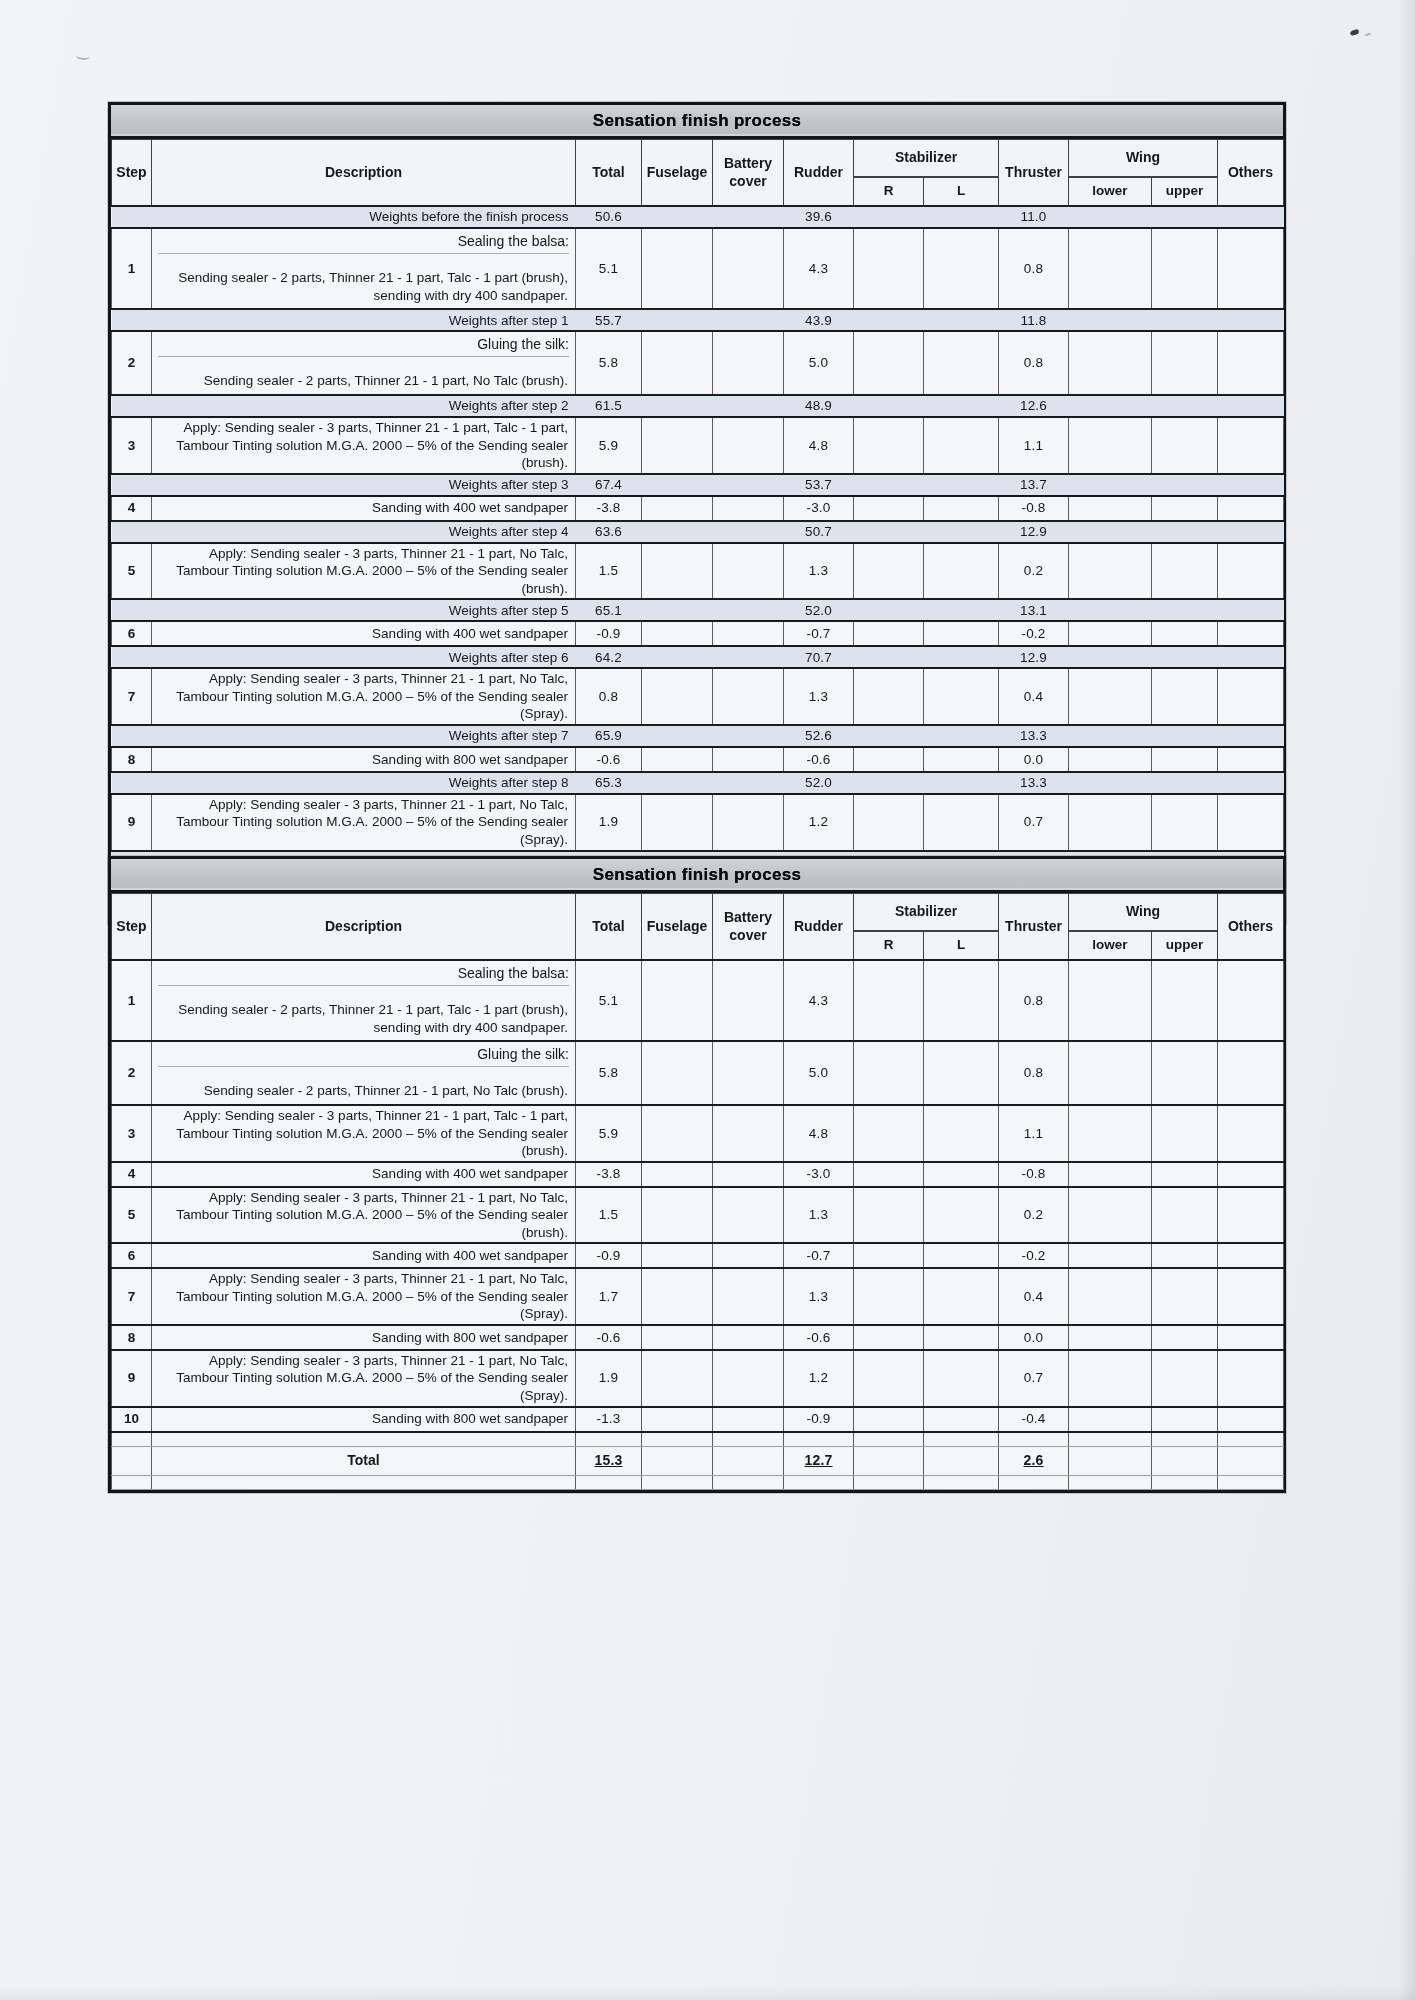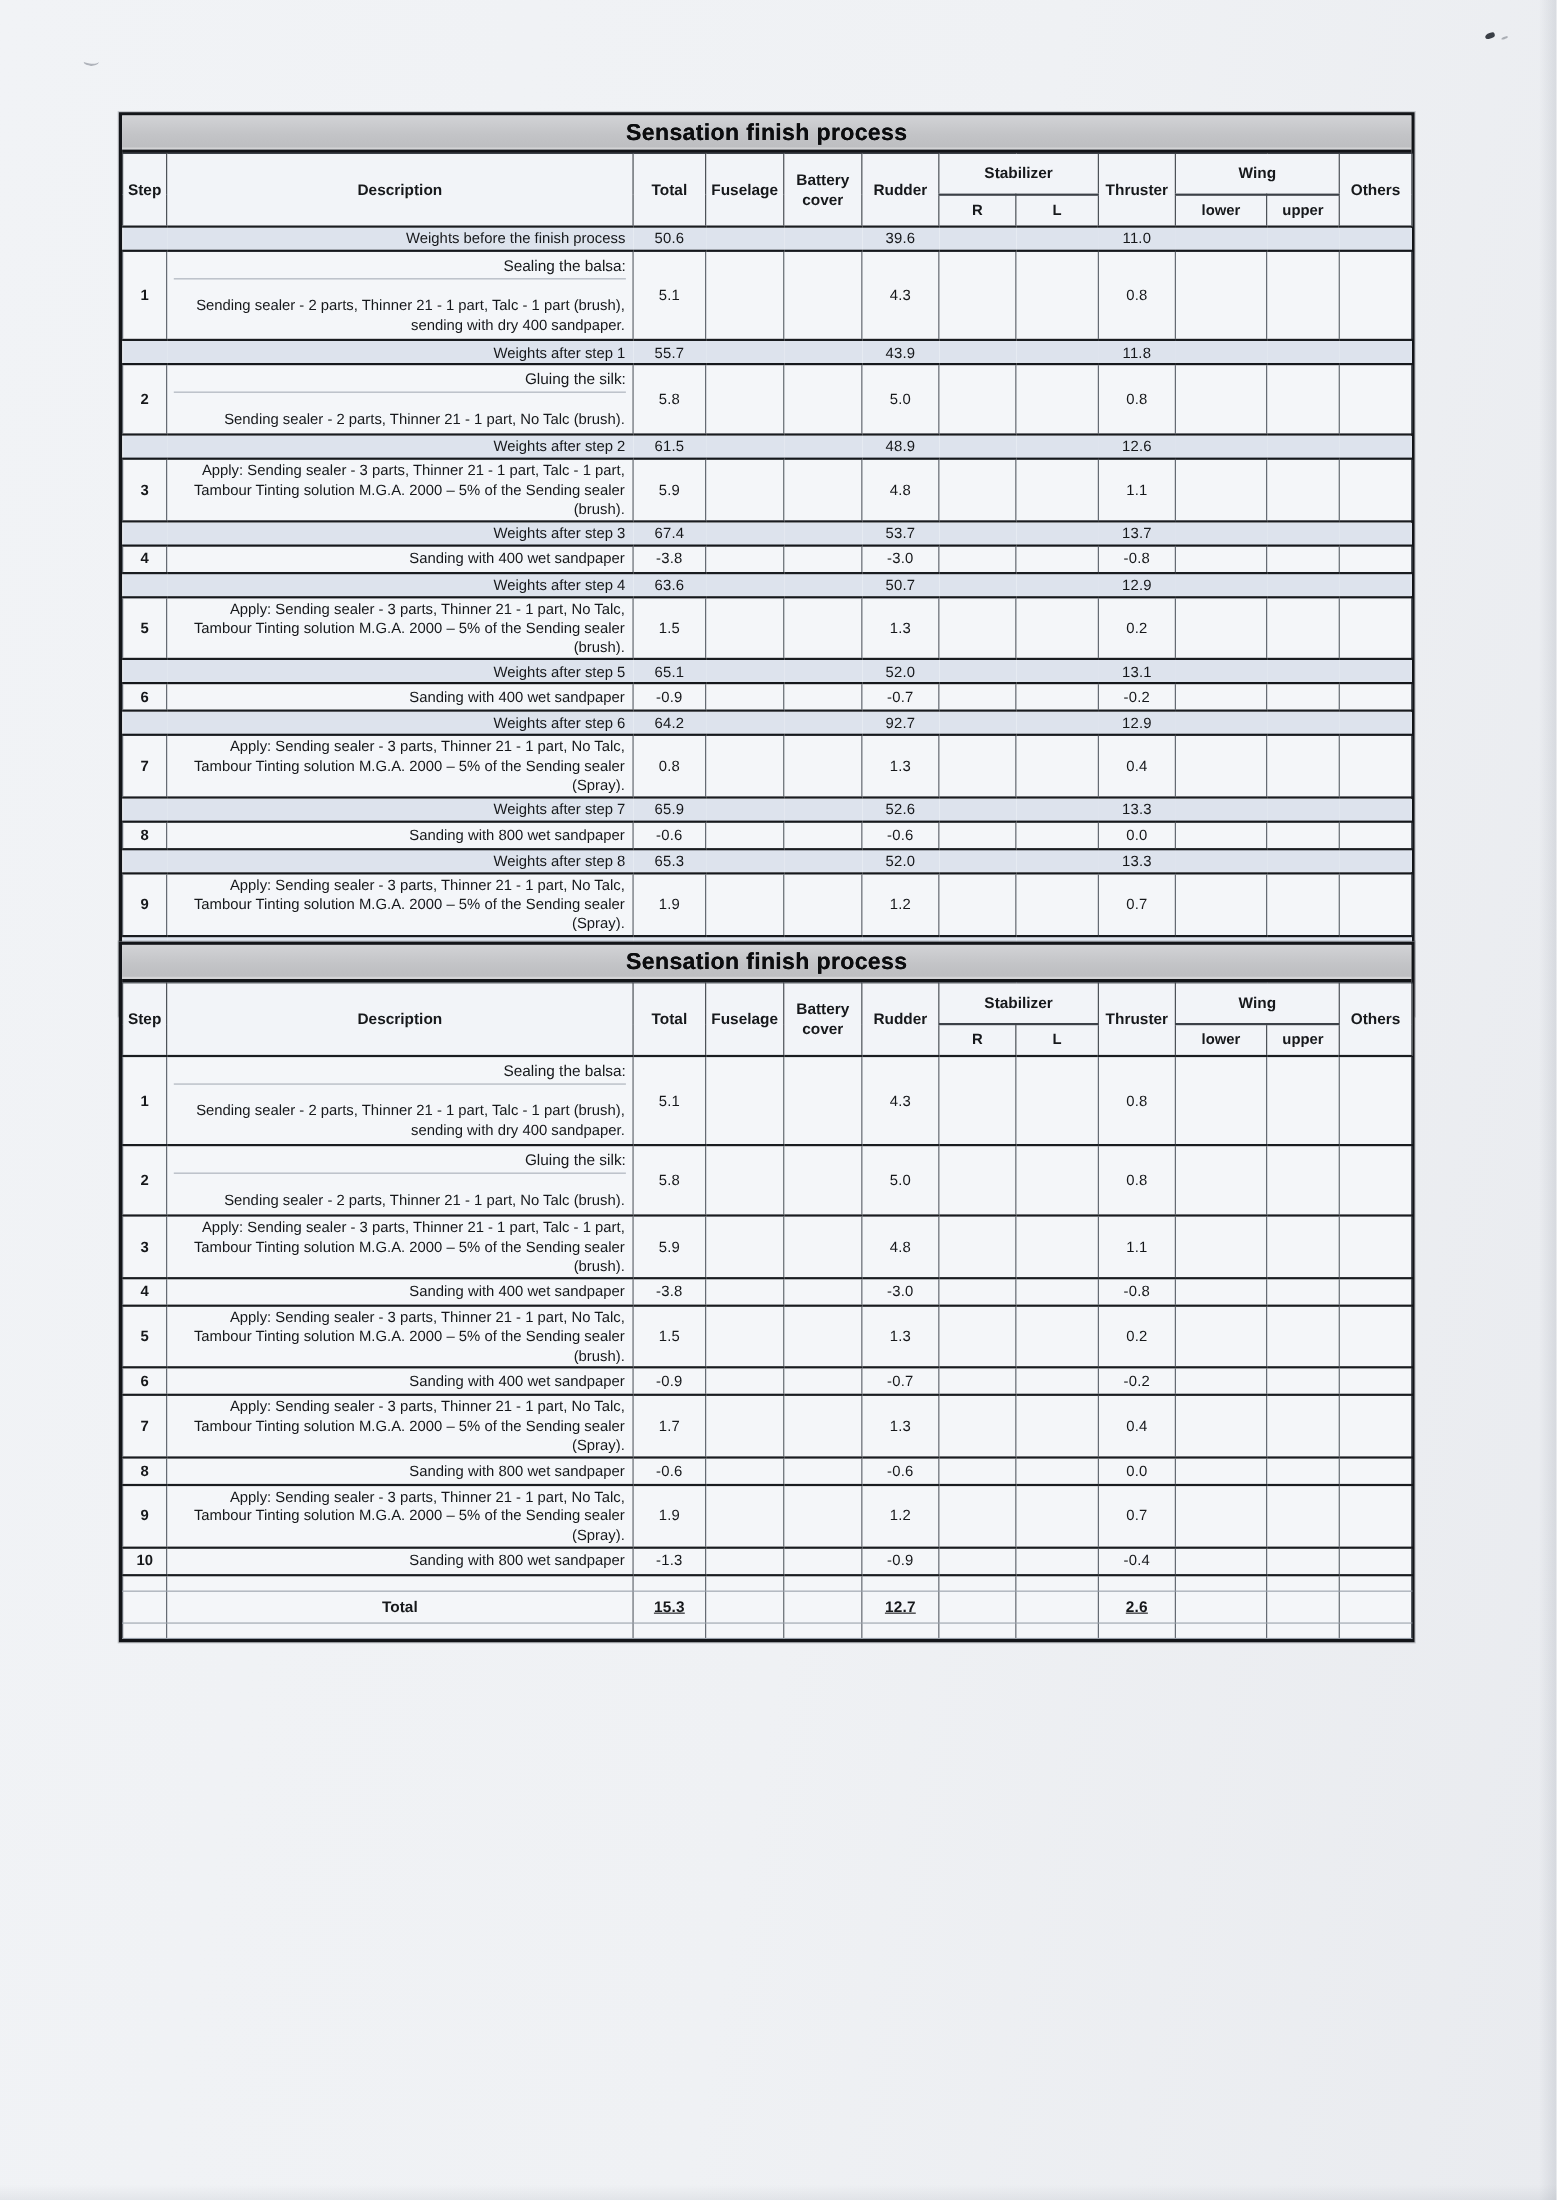--- a/index.html
+++ b/index.html
@@ -20,21 +20,21 @@
 
   .tbl{position:absolute;left:108px;width:1172px;border:3px solid #131519;background:#f4f6f9;
        box-shadow:0 0 0 1px rgba(60,66,76,0.25);}
   #tbl1{top:102px;}
   #tbl2{top:856px;}
 
   .title-band{
     height:31px;display:flex;align-items:center;justify-content:center;
     background:linear-gradient(180deg,#d2d3d6 0%,#c3c4c7 55%,#bcbdc0 100%);
     border-bottom:3px solid #131519;box-shadow:inset 0 -2px 0 rgba(255,255,255,0.35);
-    font-size:21px;font-weight:bold;letter-spacing:0.3px;color:#0c0d0f;
+    font-size:17px;font-weight:bold;letter-spacing:0.3px;color:#0c0d0f;
     text-shadow:0 0 0.6px #0c0d0f;
   }
 
   table{border-collapse:collapse;width:100%;table-layout:fixed;}
   col.c-step{width:40px;} col.c-desc{width:424px;} col.c-total{width:66px;}
   col.c-fus{width:71px;} col.c-bat{width:71px;} col.c-rud{width:70px;}
   col.c-r{width:70px;} col.c-l{width:75px;} col.c-thr{width:70px;}
   col.c-low{width:83px;} col.c-up{width:66px;} col.c-oth{width:66px;}
 
   th{border:1px solid #3c4148;font-weight:bold;font-size:14px;padding:2px 2px;
@@ -283,21 +283,21 @@
           <td class="val col-lower"></td>
           <td class="val col-upper"></td>
           <td class="val col-others"></td>
         </tr>
         <tr class="r-weights">
           <td class="step"></td>
           <td class="desc">Weights after step 6</td>
           <td class="val col-total">64.2</td>
           <td class="val col-fuselage"></td>
           <td class="val col-battery"></td>
-          <td class="val col-rudder">92.7</td>
+          <td class="val col-rudder">70.7</td>
           <td class="val col-r"></td>
           <td class="val col-l"></td>
           <td class="val col-thruster">12.9</td>
           <td class="val col-lower"></td>
           <td class="val col-upper"></td>
           <td class="val col-others"></td>
         </tr>
         <tr class="r-step">
           <td class="step">7</td>
           <td class="desc">Apply: Sending sealer - 3 parts, Thinner 21 - 1 part, No Talc, Tambour Tinting solution M.G.A. 2000 – 5% of the Sending sealer (Spray).</td>

